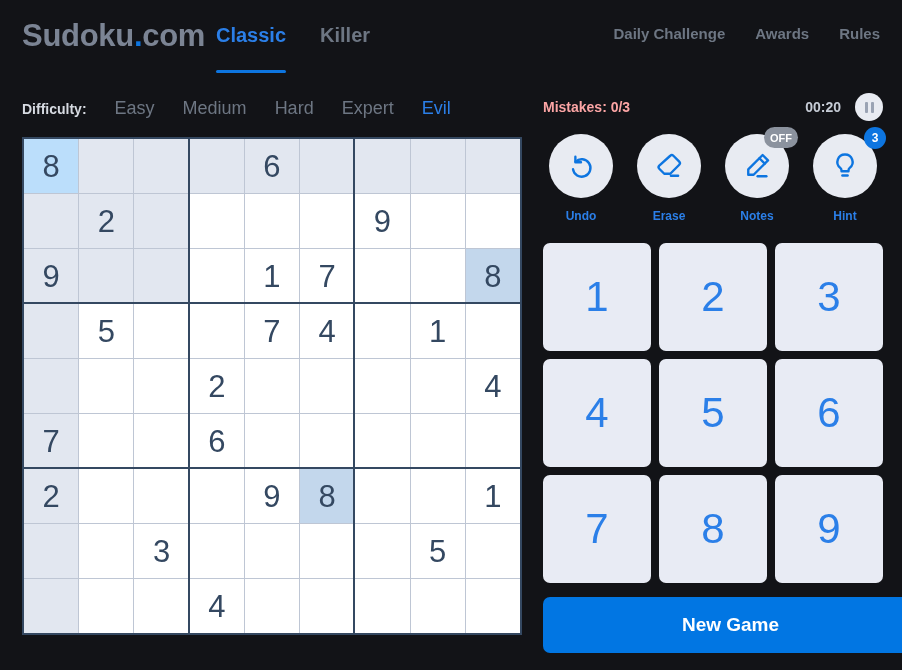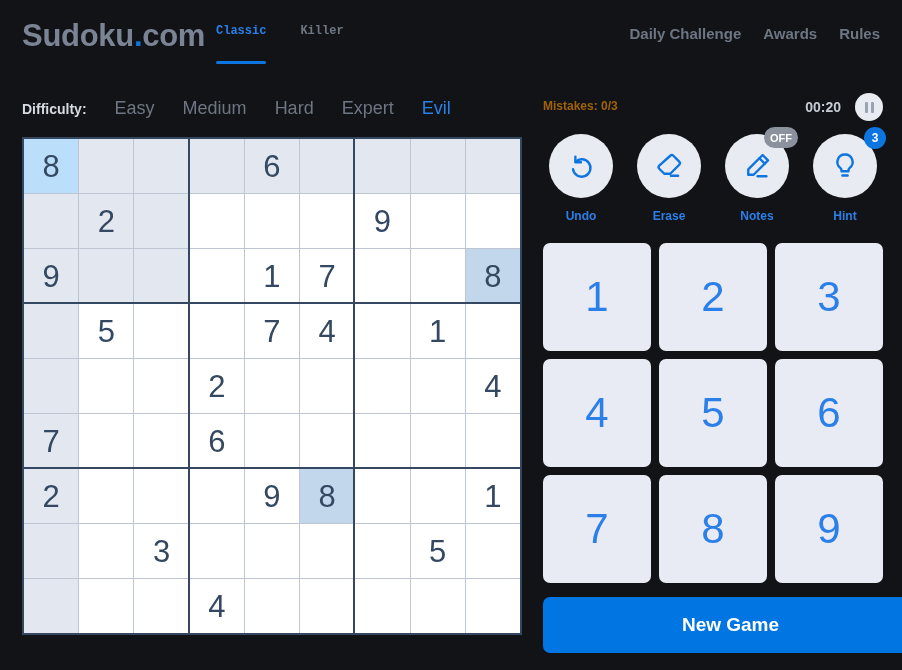--- a/index.html
+++ b/index.html
@@ -22,31 +22,31 @@
     color: #7b8494;
   }
   .logo .dot { color: #0d75e0; }
   .logo .tld { color: #7b8494; }
   .main-tabs {
     position: absolute; left: 216px; top: 24px;
     display: flex; gap: 34px;
   }
   .main-tab {
     position: relative;
-    font-size: 12px; font-weight: 700; color: #6d7683;
-    padding-bottom: 26px; cursor: pointer; font-family: Liberation Mono, monospace;
+    font-size: 20px; font-weight: 700; color: #6d7683;
+    padding-bottom: 26px; cursor: pointer;
   }
   .main-tab.active { color: #2b7fe8; }
   .main-tab.active::after {
     content: ""; position: absolute; left: 0; right: 0; bottom: 0;
     height: 3px; background: #0d75e0; border-radius: 2px;
   }
   .right-nav {
     position: absolute; right: 22px; top: 25px;
-    display: flex; gap: 22px;
+    display: flex; gap: 30px;
   }
   .right-nav-item {
     font-size: 15px; font-weight: 700; color: #6d7683; cursor: pointer;
   }
 
   
   .difficulty-bar {
     position: absolute; left: 22px; top: 98px;
     display: flex; align-items: center; gap: 28px;
   }
@@ -57,21 +57,21 @@
     font-size: 18px; font-weight: 400; color: #6d7683; cursor: pointer;
   }
   .difficulty-opt.active { color: #2b7fe8; }
 
   
   .status-bar {
     position: absolute; left: 543px; top: 96px; width: 340px; height: 30px;
   }
   .mistakes {
     position: absolute; left: 0; top: 3px;
-    font-size: 12px; font-weight: 700; color: #a16207;
+    font-size: 14px; font-weight: 700; color: #fca5a5;
   }
   .timer {
     position: absolute; right: 42px; top: 3px;
     font-size: 14px; font-weight: 700; color: #c6ccd6;
   }
   .pause-btn {
     position: absolute; right: 0; top: -3px;
     width: 28px; height: 28px; border-radius: 50%;
     background: #e8ebf2;
     display: flex; align-items: center; justify-content: center; gap: 3px;

